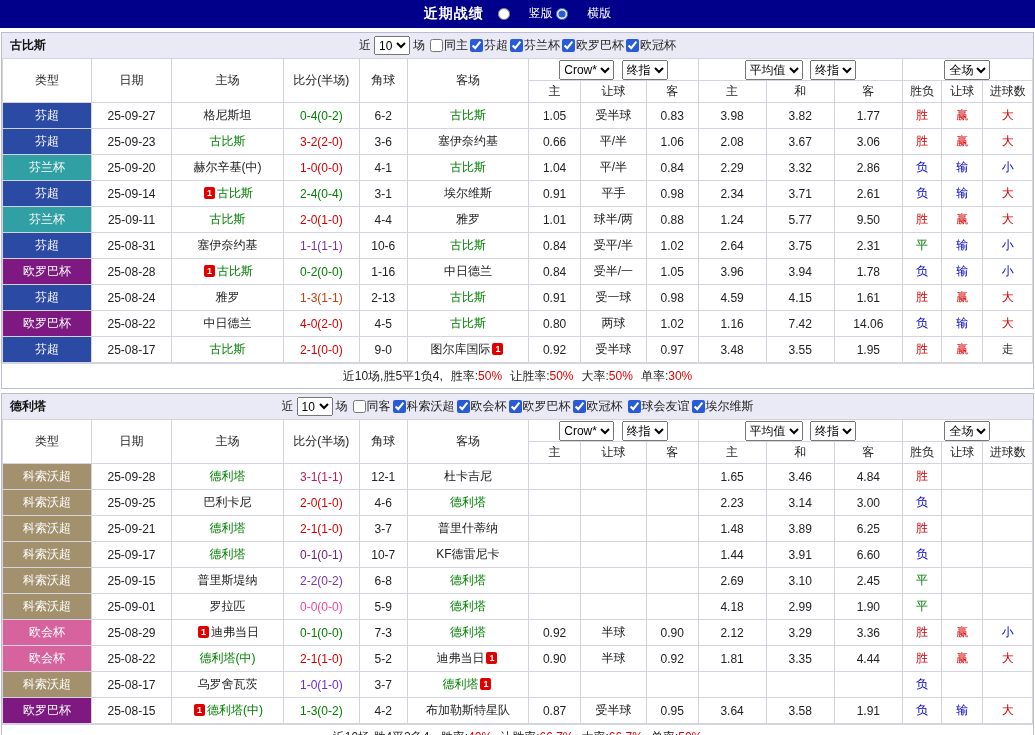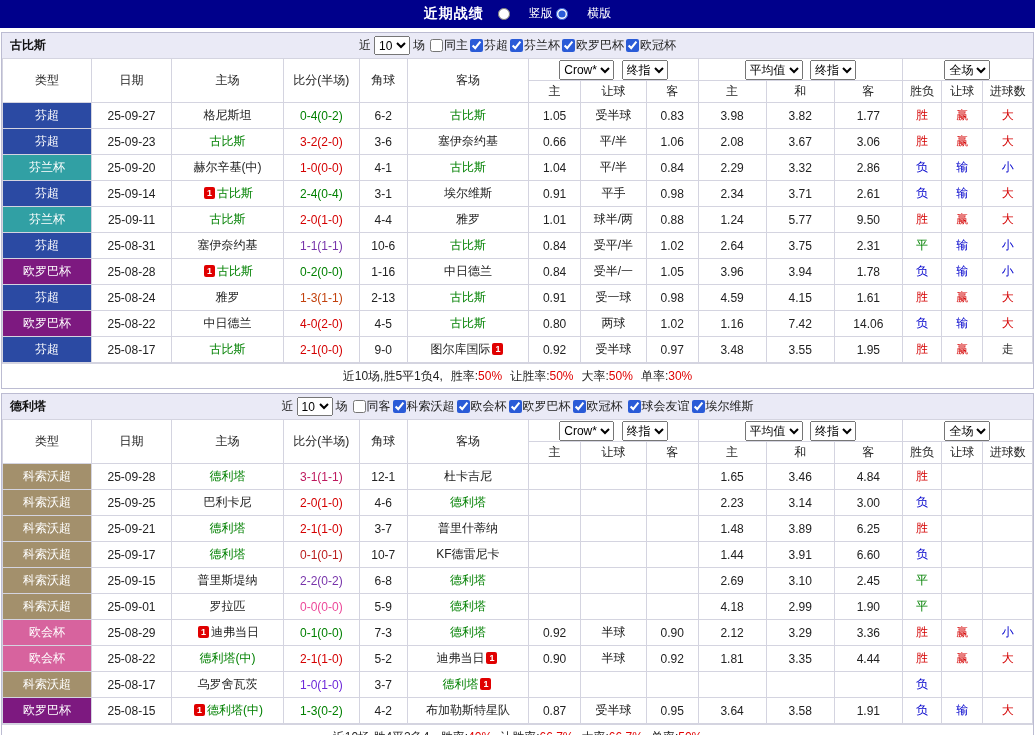--- a/index.html
+++ b/index.html
@@ -458,21 +458,21 @@
           <td>3.89</td>
           <td>6.25</td>
           <td style="color:#d40000">胜</td>
           <td style="color:#333"></td>
           <td style="color:#333"></td>
         </tr>
         <tr>
           <td class="badge" style="background:#a3906c">科索沃超</td>
           <td>25-09-17</td>
           <td><span class="tg">德利塔</span></td>
-          <td style="color:#b91c1c">0-1(0-1)</td>
+          <td style="color:#701a75">0-1(0-1)</td>
           <td>10-7</td>
           <td><span class="">KF德雷尼卡</span></td>
           <td></td>
           <td></td>
           <td></td>
           <td>1.44</td>
           <td>3.91</td>
           <td>6.60</td>
           <td style="color:#0000cc">负</td>
           <td style="color:#333"></td>

